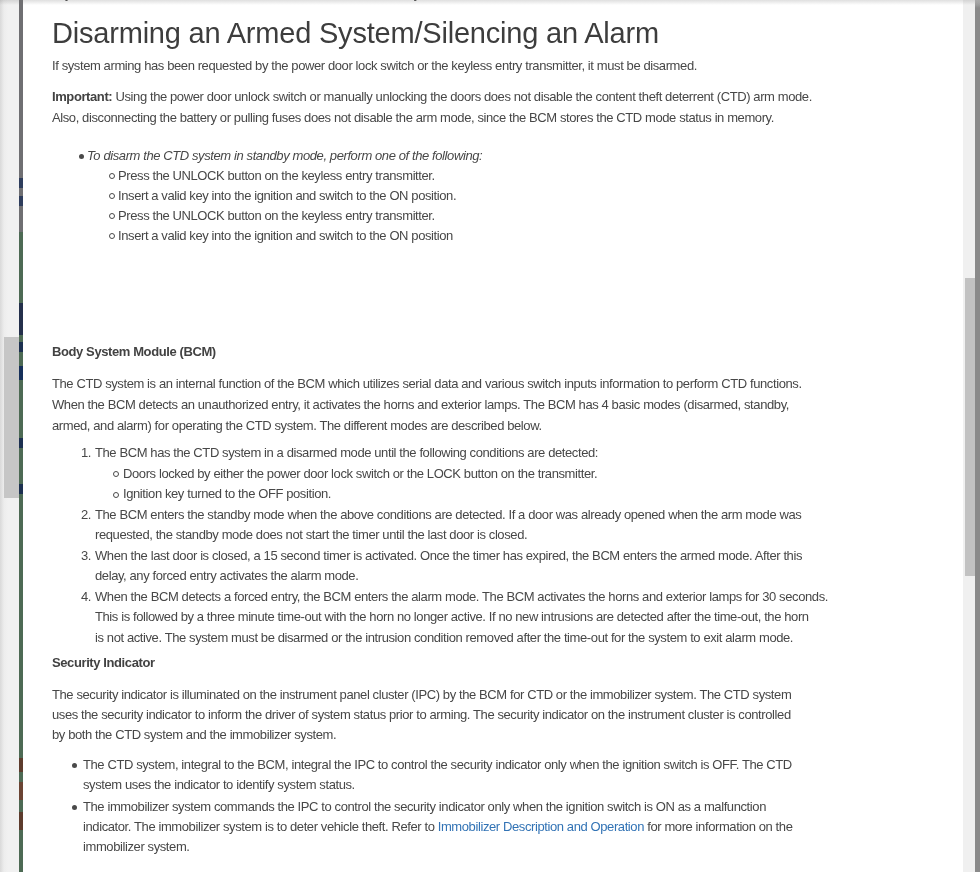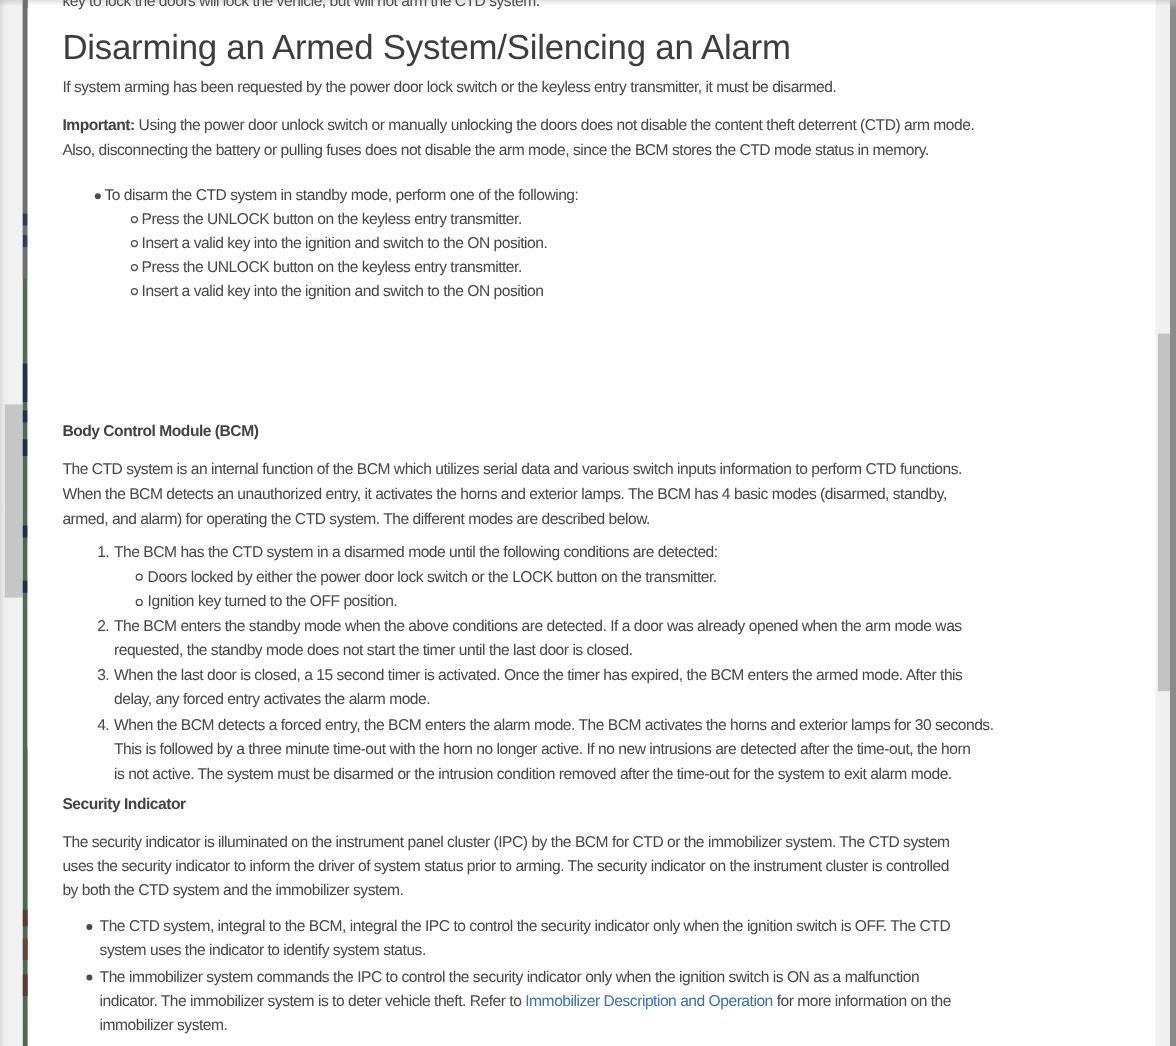--- a/index.html
+++ b/index.html
@@ -29,32 +29,32 @@
   
   .right-rail { position:absolute; left:963px; top:0; width:12px; height:872px; background:#f0f0f0; }
   .right-thumb { position:absolute; left:2px; top:278px; width:10px; height:298px; background:#c2c2c2; }
   .win-border { position:absolute; left:975px; top:0; width:5px; height:872px;
     background:linear-gradient(180deg,#b9b9b9 0px,#8a8a8a 8px,#8a8a8a 100%); }
 
   .top-shade { position:absolute; left:0; top:0; width:980px; height:5px;
     background:linear-gradient(180deg,rgba(110,110,110,.22),rgba(110,110,110,0)); pointer-events:none; z-index:9; }
 
   
-  .card { position:absolute; left:23px; top:7px; width:940px; height:616px; background:#ffffff; }
+  .card { position:absolute; left:23px; top:0; width:940px; height:616px; background:#ffffff; }
   .blk { position:absolute; left:29px; width:905px; color:#474747; font-size:13px;
     letter-spacing:-0.4px; line-height:20px; }
   .ws { white-space:pre-line; }
   h1.blk { font-size:29px; font-weight:400; color:#3d3d3d; letter-spacing:-0.2px; line-height:34px; }
   .bold { font-weight:bold; color:#424242; }
   .clip-line { top:-16px; color:#4a4a4a; }
 
   
   .row { position:relative; }
   .row .txt { display:block; }
-  .l1b .txt { padding-left:35px; }
+  .l1b .txt { padding-left:35px;font-style:italic; }
   .l2b .txt { padding-left:66px; }
   .l1n .txt { padding-left:43px; }
   .l2n .txt { padding-left:71px; }
   .l1c .txt { padding-left:31px; }
   .dot { position:absolute; top:8px; width:5px; height:5px; border-radius:50%; background:#4a4a4a; }
   .l1b .dot { left:27px; }
   .l1c .dot { left:20px; }
   .ring { position:absolute; top:7px; width:6px; height:6px; border-radius:50%; border:1px solid #4a4a4a; }
   .l2b .ring { left:57px; }
   .l2n .ring { left:61px; }
@@ -130,21 +130,21 @@
         <span class="txt ws">Press the UNLOCK button on the keyless entry transmitter.</span>
       </div>
     <div class="row l2b">
         <span class="ring"></span>
         <span class="txt ws">Insert a valid key into the ignition and switch to the ON position</span>
       </div>
   </div>
 
 
 
-  <div class="blk pos-b1 bold">Body Control Module (BCM)</div>
+  <div class="blk pos-b1 bold">Body System Module (BCM)</div>
 
   <div class="blk pos-p4"><span class="ws">The CTD system is an internal function of the BCM which utilizes serial data and various switch inputs information to perform CTD functions.
 When the BCM detects an unauthorized entry, it activates the horns and exterior lamps. The BCM has 4 basic modes (disarmed, standby,
 armed, and alarm) for operating the CTD system. The different modes are described below.</span></div>
 
   <div class="blk pos-ol ol-wrap">
     <div class="row l1n">
         <span class="num">1.</span>
         <span class="txt ws">The BCM has the CTD system in a disarmed mode until the following conditions are detected:</span>
       </div>

